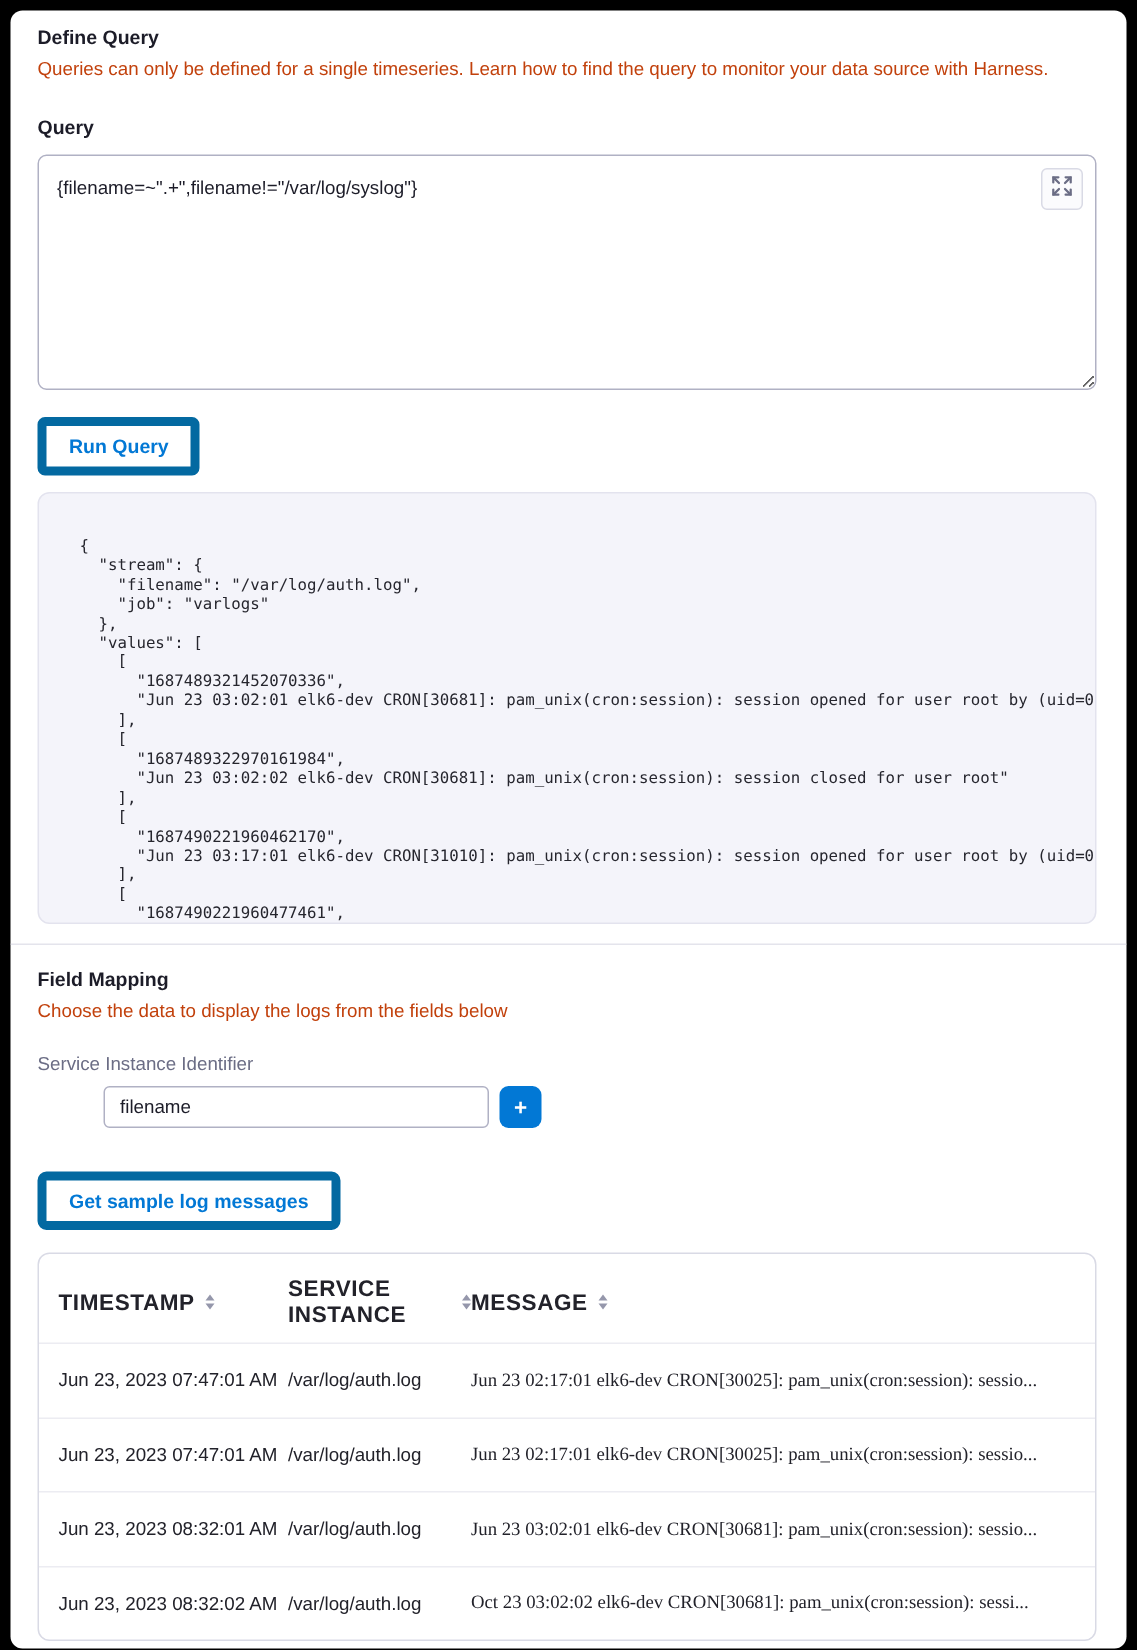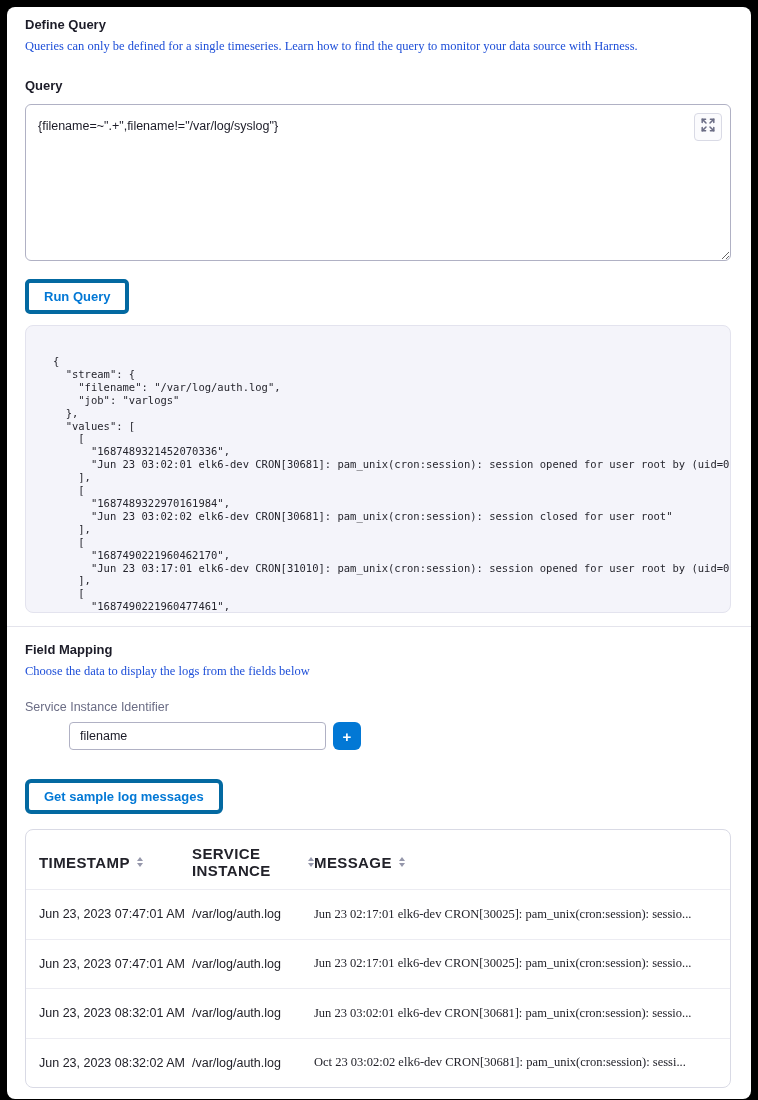--- a/index.html
+++ b/index.html
@@ -12,21 +12,21 @@
   .page-card {
     position: absolute;
     left: 7px; top: 7px;
     width: 744px; height: 1092px;
     background: #fff;
     border-radius: 8px;
     padding: 10px 20px 0 18px;
     overflow: hidden;
   }
   .section-title { font-size: 13px; font-weight: bold; color: #1c1c28; }
-  .section-subtitle { font-size: 12.5px; color: #1d4ed8; margin-top: 7px; font-family: Liberation Serif, serif; }
+  .section-subtitle { font-size: 12.5px; color: #c2410c; margin-top: 7px; }
   .field-label { font-size: 13px; font-weight: bold; color: #1c1c28; }
 
   .query-label { margin-top: 24px; }
 
   .query-box-wrap { position: relative; margin-top: 11px; }
   textarea.query-box {
     width: 706px; height: 157px;
     border: 1px solid #b0b1c4;
     border-radius: 6px;
     background: #fff;
@@ -42,21 +42,21 @@
     position: absolute; top: 9px; right: 9px;
     width: 28px; height: 28px;
     border: 1px solid #d9dae5; border-radius: 4px;
     background: #fbfbfd;
     display: flex; align-items: center; justify-content: center;
     cursor: pointer;
   }
   .btn-outline {
     display: inline-block;
     background: #fff;
-    border: 4px solid #0369a1;
+    border: 6px solid #0369a1;
     border-radius: 5px;
     color: #0278d5;
     font-weight: bold;
     font-size: 13px;
     padding: 6px 15px;
     cursor: pointer;
     font-family: "Liberation Sans", sans-serif;
   }
   .run-query-btn { margin-top: 18px; }
 

